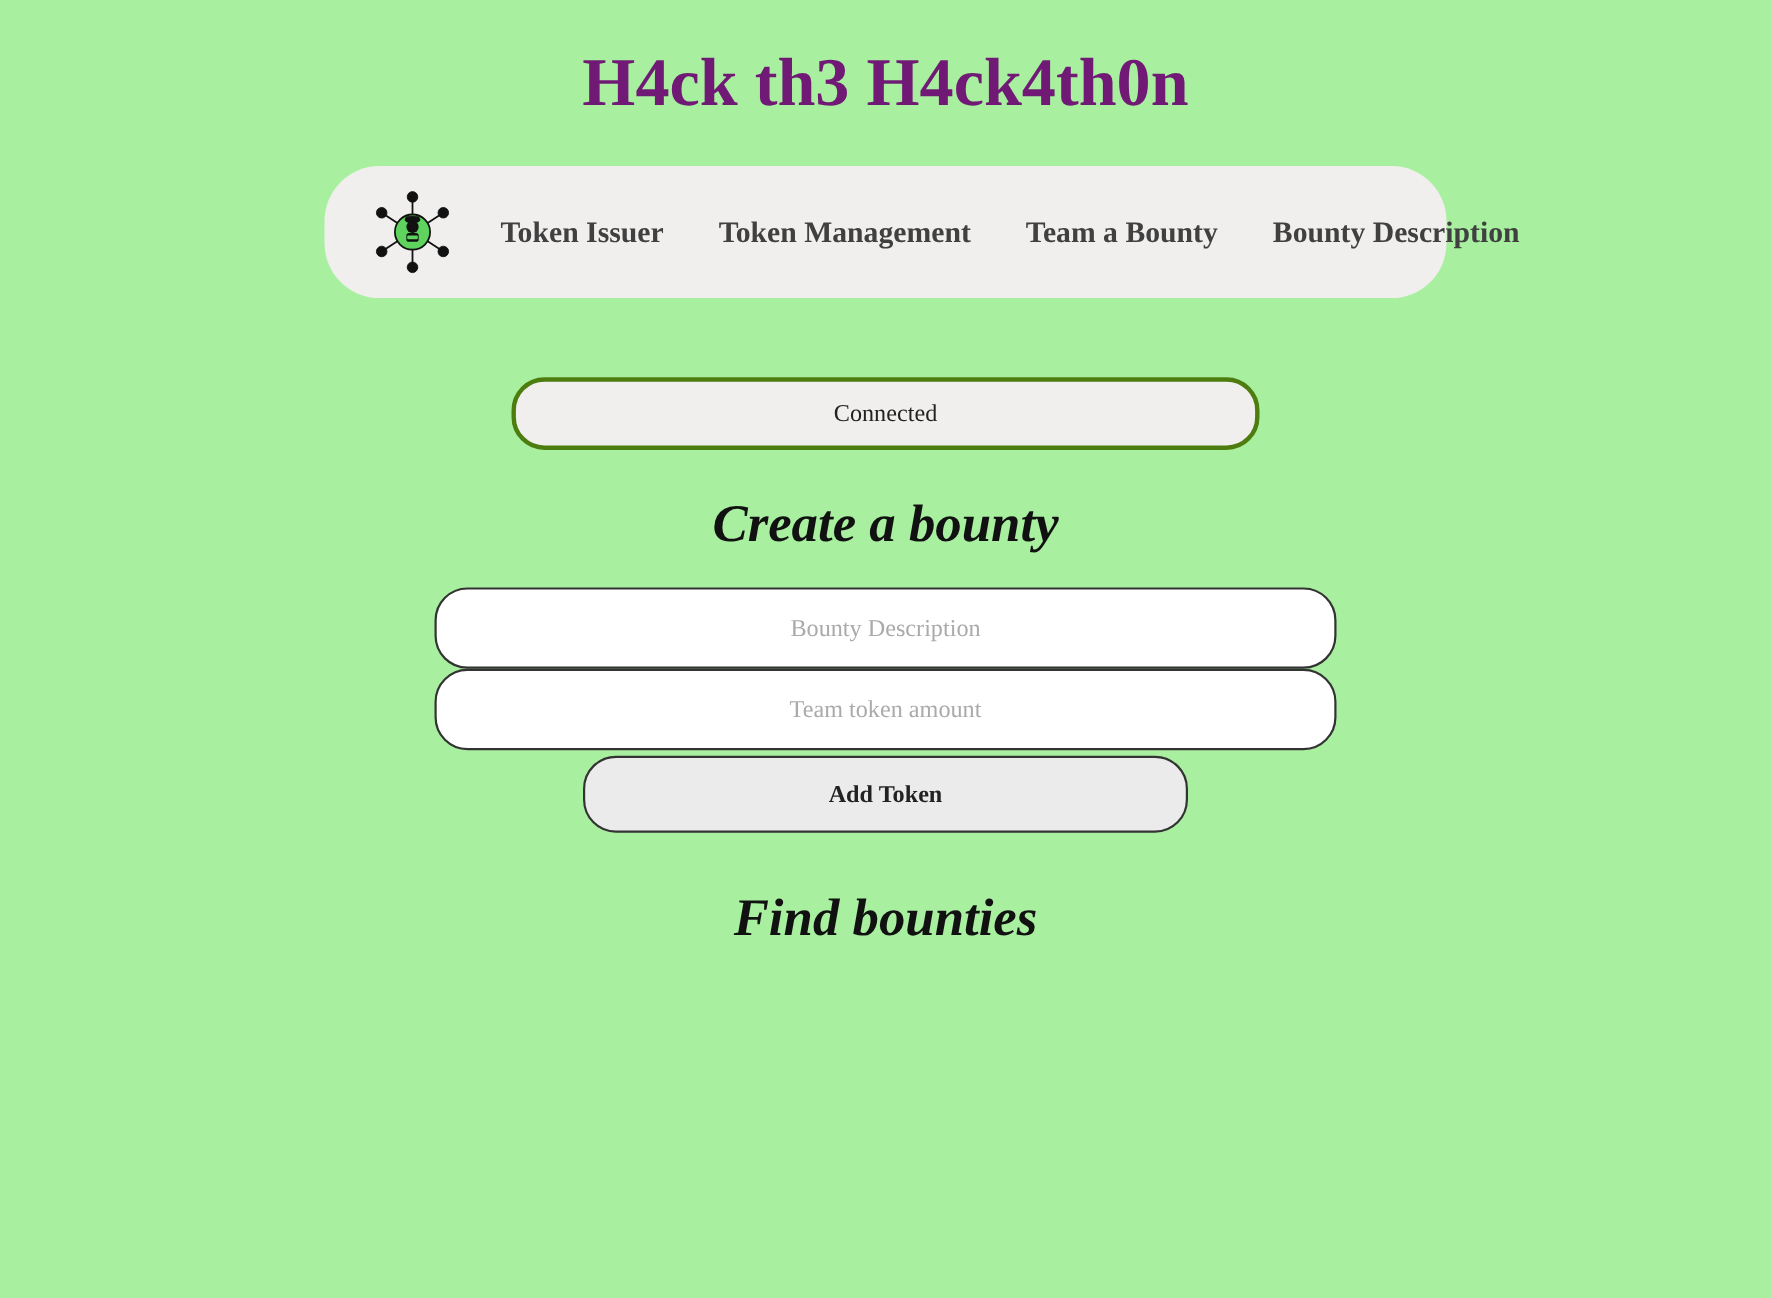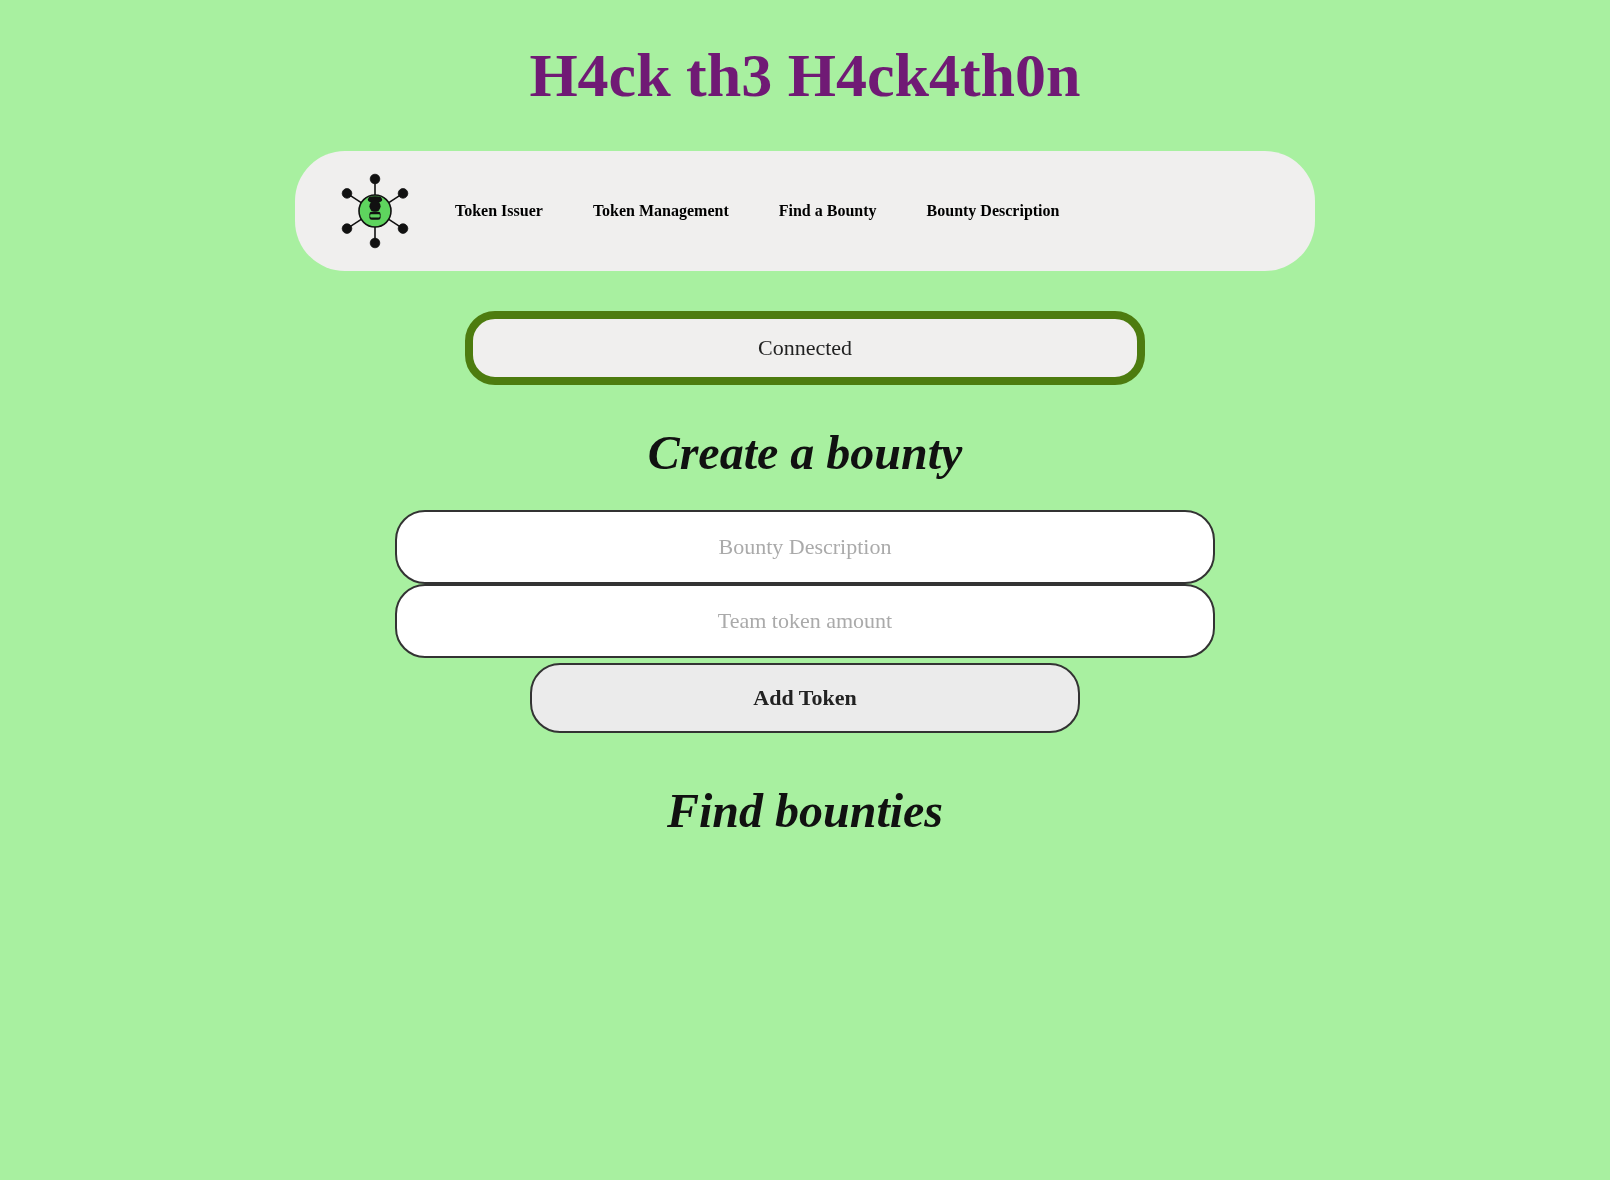--- a/index.html
+++ b/index.html
@@ -50,40 +50,41 @@
       height: 80px;
     }
 
     .nav-links {
       display: flex;
       gap: 50px;
       align-items: center;
     }
 
     .nav-link {
-      font-size: 16px;
+      font-size: 27px;
       font-weight: 700;
-      color: #000000;
+      color: #404040;
       cursor: pointer;
       white-space: nowrap;
       font-family: Georgia, serif;
     }
 
     .connected-bar {
       background-color: #f0efee;
-      border: 8px solid #4d7c0f;
+      border: 4px solid #4d7c0f;
       border-radius: 30px;
       width: 680px;
       text-align: center;
       padding: 16px 30px;
       font-size: 22px;
       font-weight: 500;
       color: #222;
       margin-bottom: 40px;
       font-family: Georgia, serif;
+      margin-top: 32px;
     }
 
     .section-title {
       font-size: 48px;
       font-weight: 900;
       color: #111;
       margin-bottom: 30px;
       text-align: right;
       font-family: Georgia, serif;
       font-style: italic;
@@ -171,21 +172,21 @@
 
       <rect x="43" y="51" width="14" height="10" rx="3" fill="#111"></rect>
 
       <rect x="44" y="54" width="12" height="4" rx="1" fill="#5ed45e"></rect>
     </svg>
   </div>
 
   <div class="nav-links">
     <span class="nav-link">Token Issuer</span>
     <span class="nav-link">Token Management</span>
-    <span class="nav-link">Find a Bounty</span>
+    <span class="nav-link">Team a Bounty</span>
     <span class="nav-link">Bounty Description</span>
   </div>
 </nav>
 
 <div class="connected-bar">Connected</div>
 
 <h2 class="section-title">Create a bounty</h2>
 
 <div class="form-container">
   <input class="input-field" type="text" placeholder="Bounty Description" style="">

